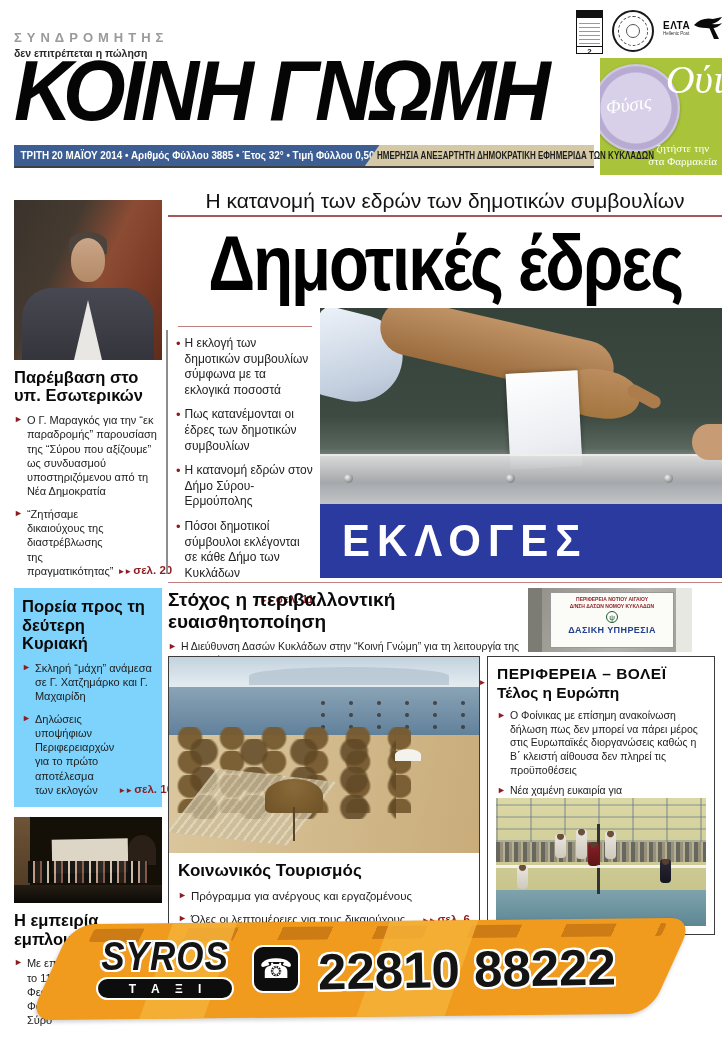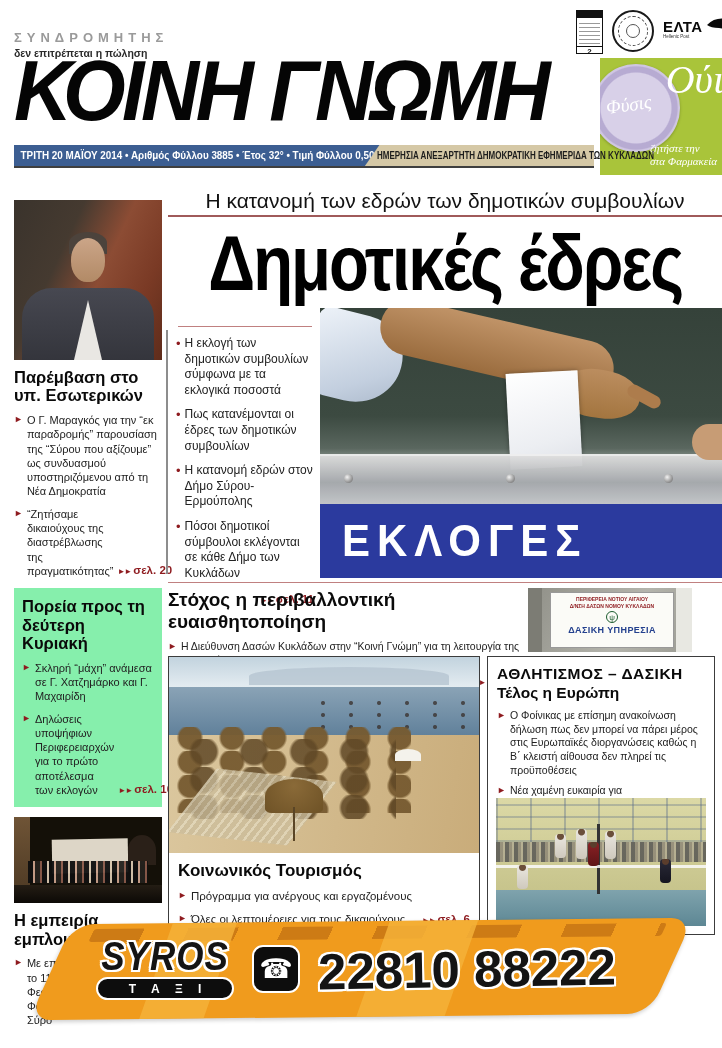--- a/index.html
+++ b/index.html
@@ -21,36 +21,36 @@
   .stamps{position:absolute;left:576px;top:10px;display:flex;gap:9px;align-items:flex-start;}
   .stampbox{width:27px;height:44px;border:1px solid #111;font-size:4px;overflow:hidden;text-align:center;}
   .stampbox .strip{height:7px;background:#111;}
   .stampbox .lines{height:24px;background:repeating-linear-gradient(180deg,#fff 0 3px,#999 3px 4px);margin:2px 2px;}
   .stampbox .num{border-top:1px solid #111;font-size:8px;font-weight:bold;color:#111;}
   .roundstamp{width:42px;height:42px;border:2px solid #1a1a1a;border-radius:50%;position:relative;}
   .roundstamp:before{content:"";position:absolute;inset:4px;border:1px dashed #444;border-radius:50%;}
   .roundstamp:after{content:"";position:absolute;inset:12px;border:1px solid #555;border-radius:50%;}
   .elta{display:flex;gap:3px;align-items:center;margin-top:6px;}
   .elta .txt{line-height:1;}
-  .elta .t1{font-size:15px;font-weight:bold;color:#0a0a0a;letter-spacing:.5px;}
+  .elta .t1{font-size:10px;font-weight:bold;color:#0a0a0a;letter-spacing:.5px;}
   .elta .t2{font-size:4.5px;color:#333;margin-top:1px;}
 
   .masthead{position:absolute;left:14px;top:60px;width:580px;height:82px;display:flex;overflow:visible;}
   .masthead span{display:inline-block;font-size:70px;font-weight:bold;font-style:italic;letter-spacing:-3px;color:#050505;white-space:nowrap;transform:scale(1.15,1.22);transform-origin:left bottom;}
 
   .greenad{position:absolute;left:600px;top:58px;width:122px;height:117px;background:#a9c43a;overflow:hidden;}
   .greenad .coin{position:absolute;left:-8px;top:6px;width:88px;height:88px;border-radius:50%;
     background:radial-gradient(circle at 50% 50%, #d8d0e8 0 56%, #b7abd2 58% 66%, #cfc6e2 68% 100%);
     box-shadow:0 1px 3px rgba(0,0,0,.25);}
   .greenad .coin b{position:absolute;left:14px;top:30px;font-family:"Liberation Serif","DejaVu Serif",serif;
     font-style:italic;font-weight:normal;color:#fff;font-size:19px;transform:rotate(-8deg);}
   .greenad .script{position:absolute;right:-2px;top:2px;font-family:"Liberation Serif","DejaVu Serif",serif;
     font-style:italic;color:#fff;font-size:40px;line-height:1;}
-  .greenad .note{position:absolute;right:5px;bottom:6px;text-align:left;color:#fff;
-    font-family:"Liberation Serif","DejaVu Serif",serif;font-style:italic;font-size:11px;line-height:1.25;}
+  .greenad .note{position:absolute;right:5px;bottom:6px;text-align:center;color:#fff;
+    font-family:"Liberation Serif","DejaVu Serif",serif;font-size:11px;line-height:1.25;}
 
   .datebar{position:absolute;left:14px;top:145px;width:580px;height:23px;background:#d5c8a6;border-bottom:2px solid #3f3f3f;}
   .datebar .blue{position:absolute;inset:0;background:#3c5e92;clip-path:polygon(0 0,63% 0,60.5% 100%,0 100%);}
   .datebar .blue span{display:inline-block;white-space:nowrap;color:#fff;font-weight:bold;font-size:10.5px;
     line-height:21px;padding-left:7px;transform:scaleX(.94);transform-origin:left center;}
   .datebar .tan{position:absolute;left:62.5%;top:0;right:0;height:100%;display:flex;align-items:center;}
   .datebar .tan span{display:inline-block;white-space:nowrap;color:#1c1c1c;font-weight:bold;font-size:10px;
     transform:scaleX(.8);transform-origin:left center;}
 
   
@@ -106,21 +106,21 @@
   .portrait .shirt{position:absolute;left:60px;bottom:0;width:28px;height:60px;background:#e9e7e3;
     clip-path:polygon(50% 0,100% 100%,0 100%);}
 
   .art{margin-top:8px;}
   .art .title{font-size:16.5px;font-weight:bold;line-height:1.12;color:#0a0a0a;}
   .bullet{display:flex;gap:4px;margin-top:8px;font-size:11px;line-height:1.3;color:var(--body);}
   .bullet .arr{color:var(--red);font-size:9px;line-height:1.5;flex:0 0 auto;}
   .bullet .bt{flex:1;}
   .bullet .pageref{align-self:flex-end;}
 
-  .beigebox{margin-top:10px;background:#86efac;padding:9px 8px 10px 8px;}
+  .beigebox{margin-top:10px;background:#7dd3fc;padding:9px 8px 10px 8px;}
   .beigebox .title{font-size:16.5px;}
 
   .theater{position:relative;width:148px;height:86px;margin-top:10px;overflow:hidden;background:#141008;}
   .theater .pillar{position:absolute;left:0;top:0;width:16px;height:100%;background:linear-gradient(#6f5436,#4a3722);}
   .theater .backdrop{position:absolute;left:38px;top:22px;width:76px;height:34px;background:#ddd6c7;transform:rotate(-1deg);}
   .theater .arch{position:absolute;right:6px;top:18px;width:28px;height:30px;border-radius:50% 50% 0 0;background:#2a2018;}
   .theater .actors{position:absolute;left:14px;top:44px;width:120px;height:22px;opacity:.95;
     background:repeating-linear-gradient(90deg,#0e0e0e 0 5px,#c9a08a 5px 7px,#23201c 7px 12px,#8a5a4a 12px 14px,#101010 14px 19px,#d8c6ae 19px 21px);}
   .theater .floor{position:absolute;left:0;bottom:0;width:100%;height:18px;background:linear-gradient(#241d14,#0c0906);}
 
@@ -407,21 +407,21 @@
       </div>
       <div class="bullet">
         <span class="arr">►</span>
         <span class="bt">Όλες οι λεπτομέρειες για τους δικαιούχους</span>
         <span class="pageref"><span class="a2">►►</span><span>σελ. 6</span></span>
       </div>
     </div>
   </div>
 
   <div class="sportbox">
-    <div class="k1">ΑΘΛΗΤΙΣΜΟΣ –  ΔΑΣΙΚΗ</div>
+    <div class="k1">ΠΕΡΙΦΕΡΕΙΑ –  ΒΟΛΕΪ</div>
     <div class="k2">Τέλος η Ευρώπη</div>
     <div class="bullet">
       <span class="arr">►</span>
       <span class="bt">Ο Φοίνικας με επίσημη ανακοίνωση δήλωση πως δεν μπορεί να πάρει μέρος στις Ευρωπαϊκές διοργανώσεις καθώς η Β΄ κλειστή αίθουσα δεν πληρεί τις προϋποθέσεις</span>
     </div>
     <div class="bullet">
       <span class="arr">►</span>
       <span class="bt">Νέα χαμένη ευκαιρία για τη Σύρο που στερήθηκε μία ακόμη ευρωπαϊκή προβολή</span>
       <span class="pageref"><span class="a2">►►</span><span>σελ. 12-13</span></span>
     </div>

